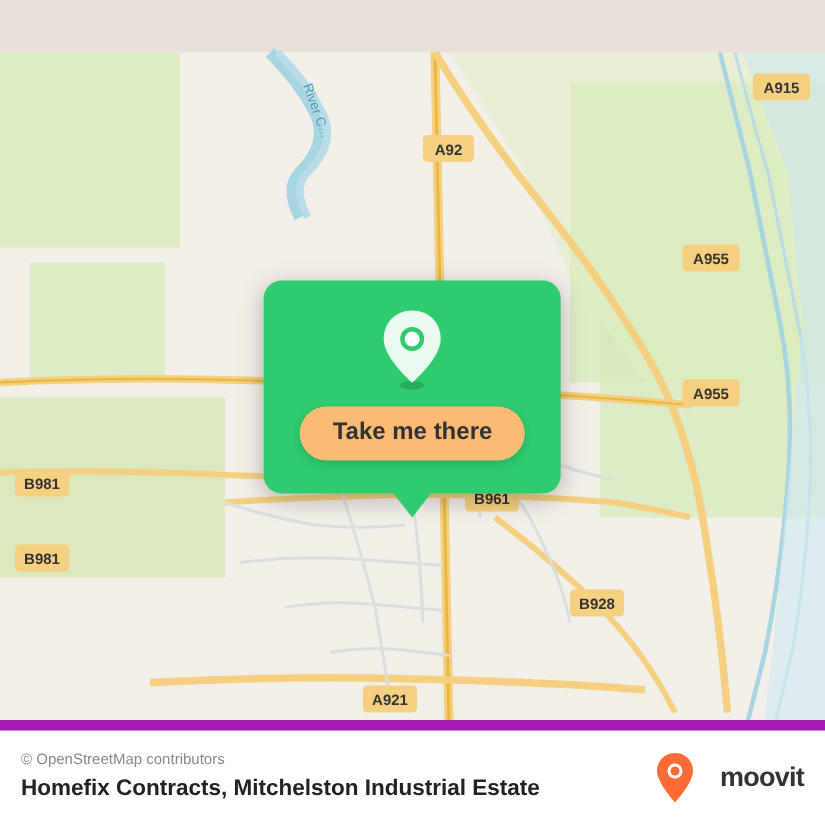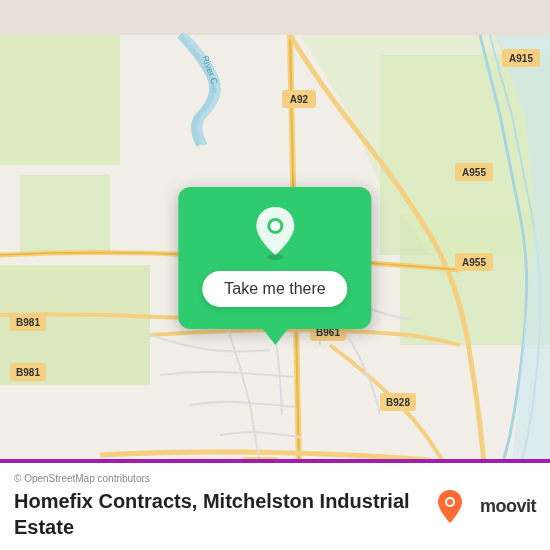--- a/index.html
+++ b/index.html
@@ -28,36 +28,36 @@
 
     
     #info-bar {
       position: absolute;
       bottom: 0; left: 0; right: 0;
       background: white;
       padding: 10px 14px 10px 14px;
       display: flex;
       align-items: center;
       justify-content: space-between;
-      border-top: 4px solid #a21caf;
+      border-top: 7px solid #a21caf;
       min-height: 70px;
     }
 
     #info-text {
       flex: 1;
     }
 
     #copyright-text {
       font-size: 10px;
       color: #888;
       margin-bottom: 4px;
     }
 
     #location-name {
-      font-size: 20px;
+      font-size: 15px;
       font-weight: bold;
       color: #222;
       line-height: 1.3;
     }
 
     #moovit-logo {
       display: flex;
       align-items: center;
       gap: 16px;
       flex-shrink: 0;
@@ -103,27 +103,27 @@
       border-top: 18px solid #2ecc6e;
     }
 
     #location-pin-icon {
       width: 46px;
       height: 56px;
       margin-bottom: 10px;
     }
 
     #take-me-there-btn {
-      background: #ffffff;
+      background: #fdba74;
       color: #333;
       border: none;
       border-radius: 24px;
       padding: 9px 22px;
       font-size: 16px;
-      font-weight: 400;
+      font-weight: 700;
       cursor: pointer;
       box-shadow: 0 2px 6px rgba(0,0,0,0.15);
       white-space: nowrap;
     }
   </style>
 </head>
 <body>
 
 <div id="map-container">
 

